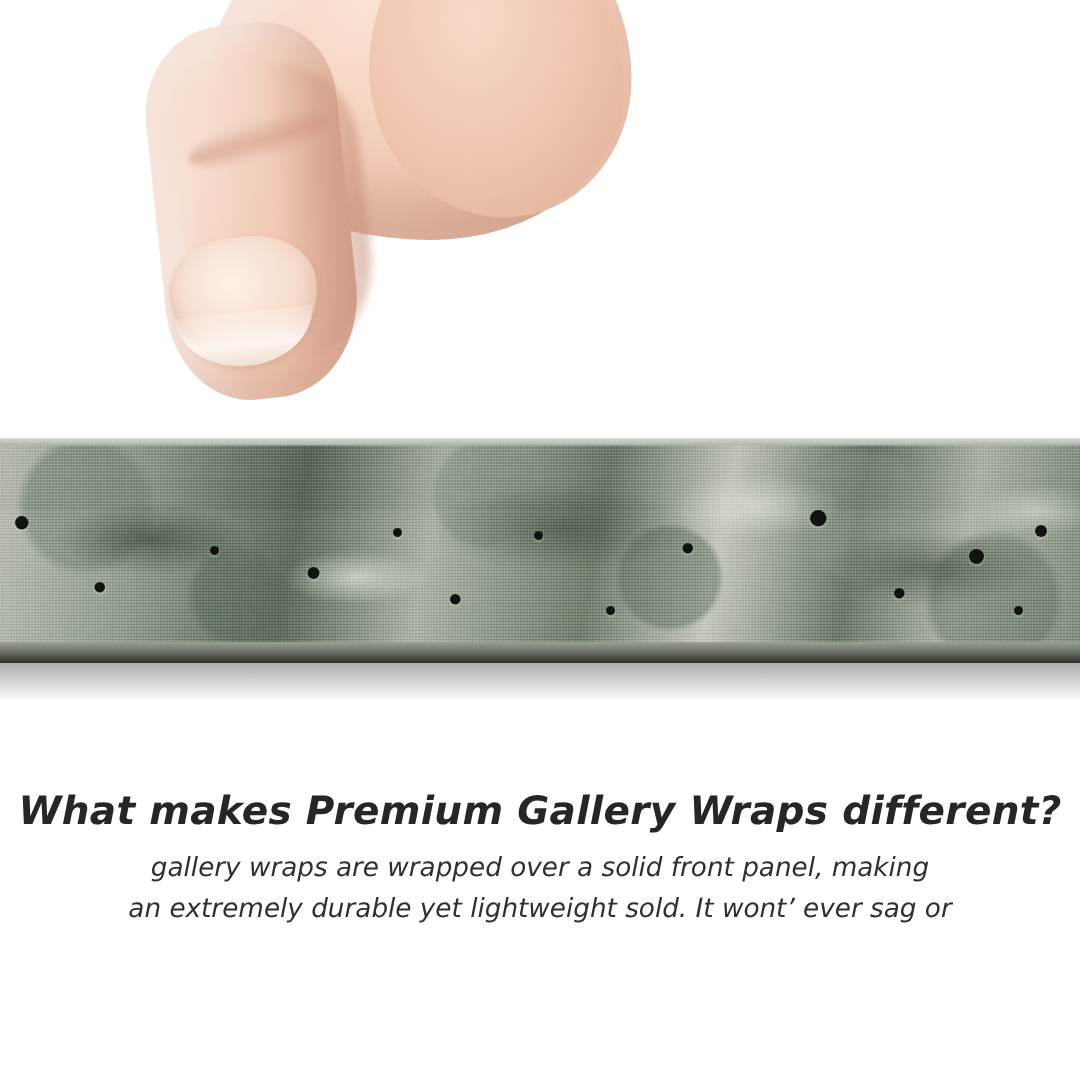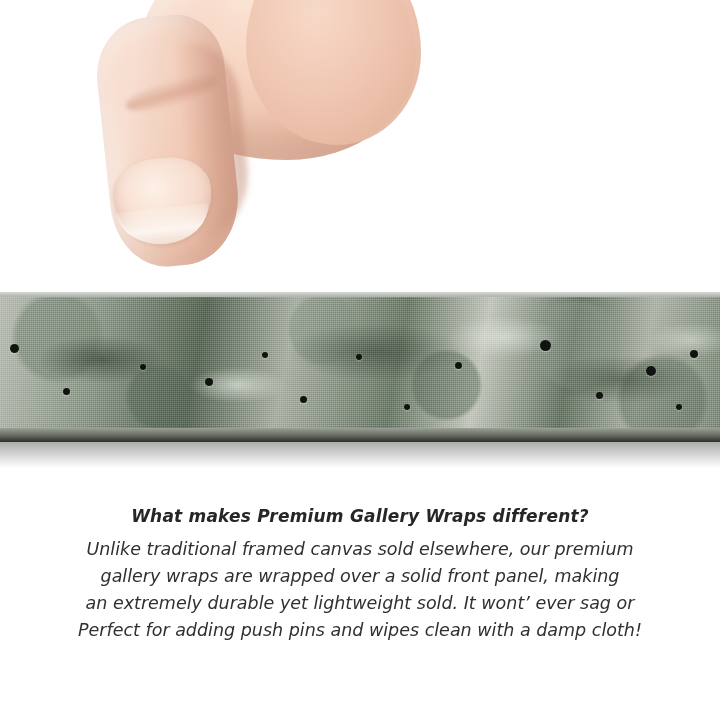--- a/index.html
+++ b/index.html
@@ -186,25 +186,25 @@
   .caption {
     position: absolute;
     left: 0;
     top: 470px;
     width: 720px;
     text-align: center;
     color: #2d2d2d;
     font-family: "DejaVu Sans", sans-serif;
   }
   .caption-title {
-    font-size: 17px;
+    font-size: 26px;
     font-style: italic;
     font-weight: 600;
     letter-spacing: 0.2px;
-    margin: 36px 0 10px 0;
+    margin: 56px 0 10px 0;
     color: #262626;
   }
   .caption-body {
     font-size: 17.5px;
     font-style: italic;
     line-height: 1.55;
     color: #303030;
     padding: 0 48px;
   }
   .caption-body .line {
@@ -250,20 +250,18 @@
 
     <div class="wrap-edge-top"></div>
     <div class="wrap-edge-bottom"></div>
   </div>
 
   <div class="wrap-shadow"></div>
 
   <div class="caption">
     <div class="caption-title">What makes Premium Gallery Wraps different?</div>
     <div class="caption-body">
-      <span class="line">Unlike traditional framed canvas sold elsewhere, our premium</span>
       <span class="line">gallery wraps are wrapped over a solid front panel, making</span>
       <span class="line">an extremely durable yet lightweight sold. It wont’ ever sag or</span>
-      <span class="line">Perfect for adding push pins and wipes clean with a damp cloth!</span>
     </div>
   </div>
 
 </div>
 
 </body></html>

